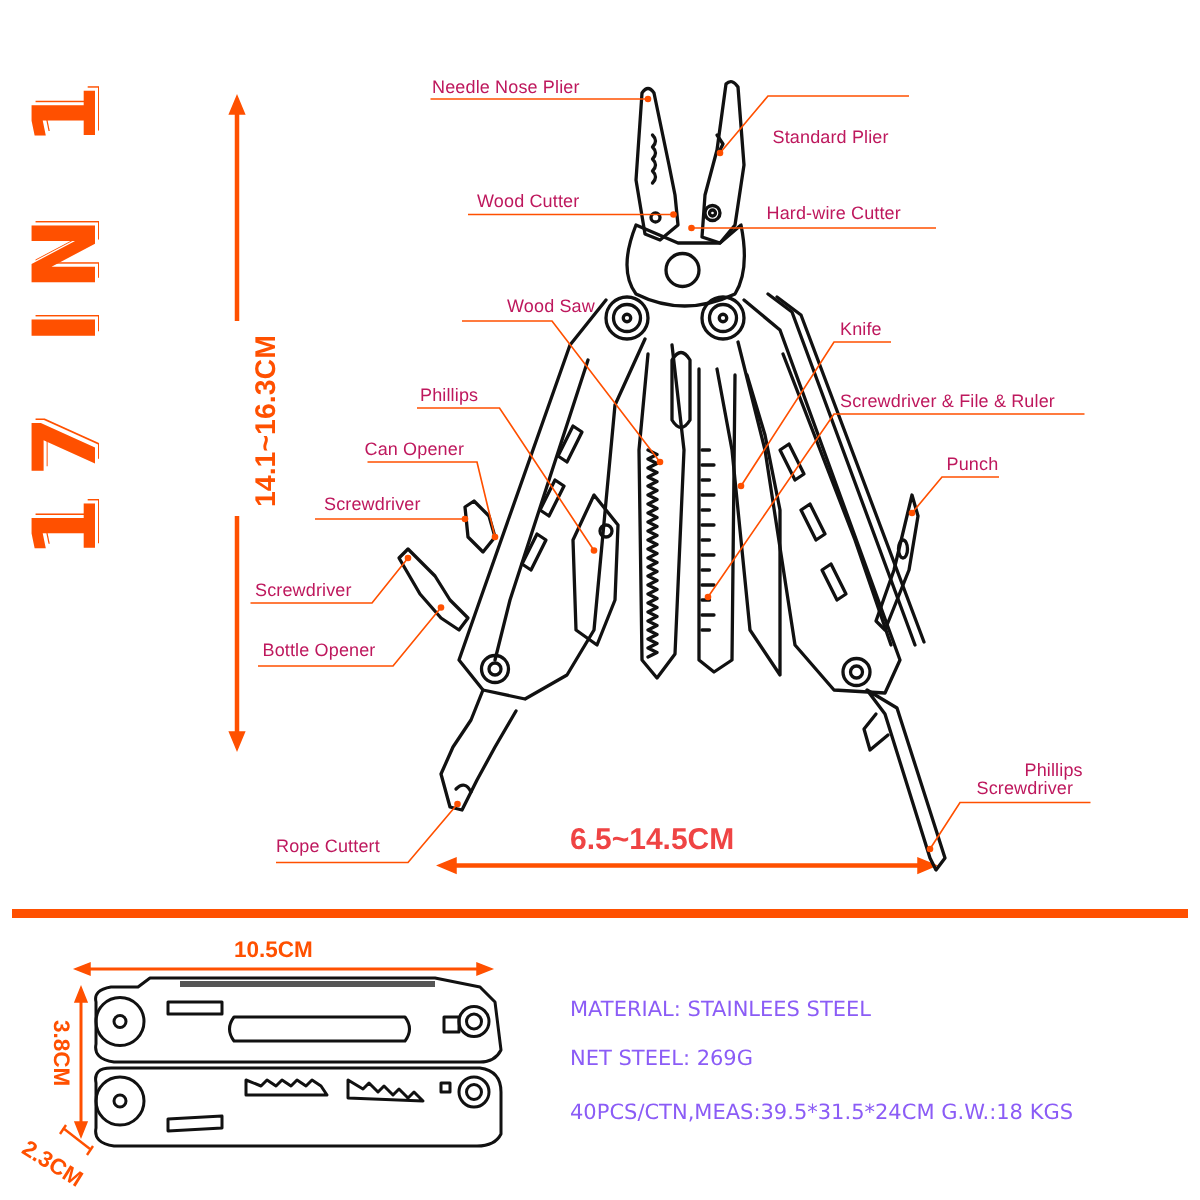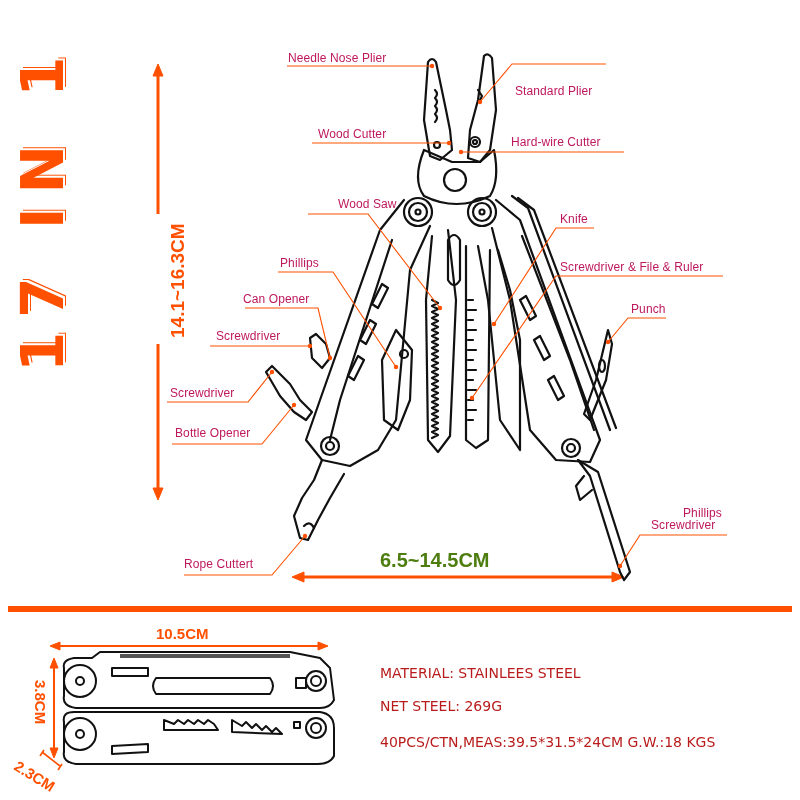--- a/index.html
+++ b/index.html
@@ -8,24 +8,24 @@
   .lbl { position: absolute; color: #be185d; font-weight: 400; font-size: 12px;
          white-space: nowrap; line-height: 14px; letter-spacing: 0.1px; }
   .title-vert { position: absolute; left: 14px; top: 372px; transform-origin: 0 0;
                 transform: rotate(-90deg); font-size: 58px; font-weight: 900;
                 color: #ff5000; letter-spacing: 14px; white-space: nowrap;
                 text-shadow: 2px 2px 0 #ffffff, 3px 3px 0 #ff5000; line-height: 1;
                 font-family: "DejaVu Sans", sans-serif; }
   .dim-vert { position: absolute; left: 168px; top: 338px; transform-origin: 0 0;
               transform: rotate(-90deg); font-size: 19px; font-weight: 700;
               color: #ff5000; white-space: nowrap; line-height: 1; }
-  .dim-h { position: absolute; font-size: 20px; font-weight: 700; color: #4d7c0f;
+  .dim-h { position: absolute; font-size: 20px; font-weight: 700; color: #ef4444;
            white-space: nowrap; line-height: 1; }
   .divider { position: absolute; left: 8px; top: 606px; width: 784px; height: 6px; background: #ff5000; }
-  .spec { position: absolute; left: 380px; font-size: 14px; color: #b91c1c;
+  .spec { position: absolute; left: 380px; font-size: 14px; color: #8b5cf6;
           white-space: nowrap; font-family: "DejaVu Sans", sans-serif; letter-spacing: 0; }
   .small-dim { position: absolute; font-size: 15px; font-weight: 700; color: #ff5000; white-space: nowrap; line-height: 1; }
   svg { position: absolute; left: 0; top: 0; }
 </style>
 </head>
 <body>
 
 <div class="title-vert">17 IN 1</div>
 
 <div class="dim-vert">14.1~16.3CM</div>

